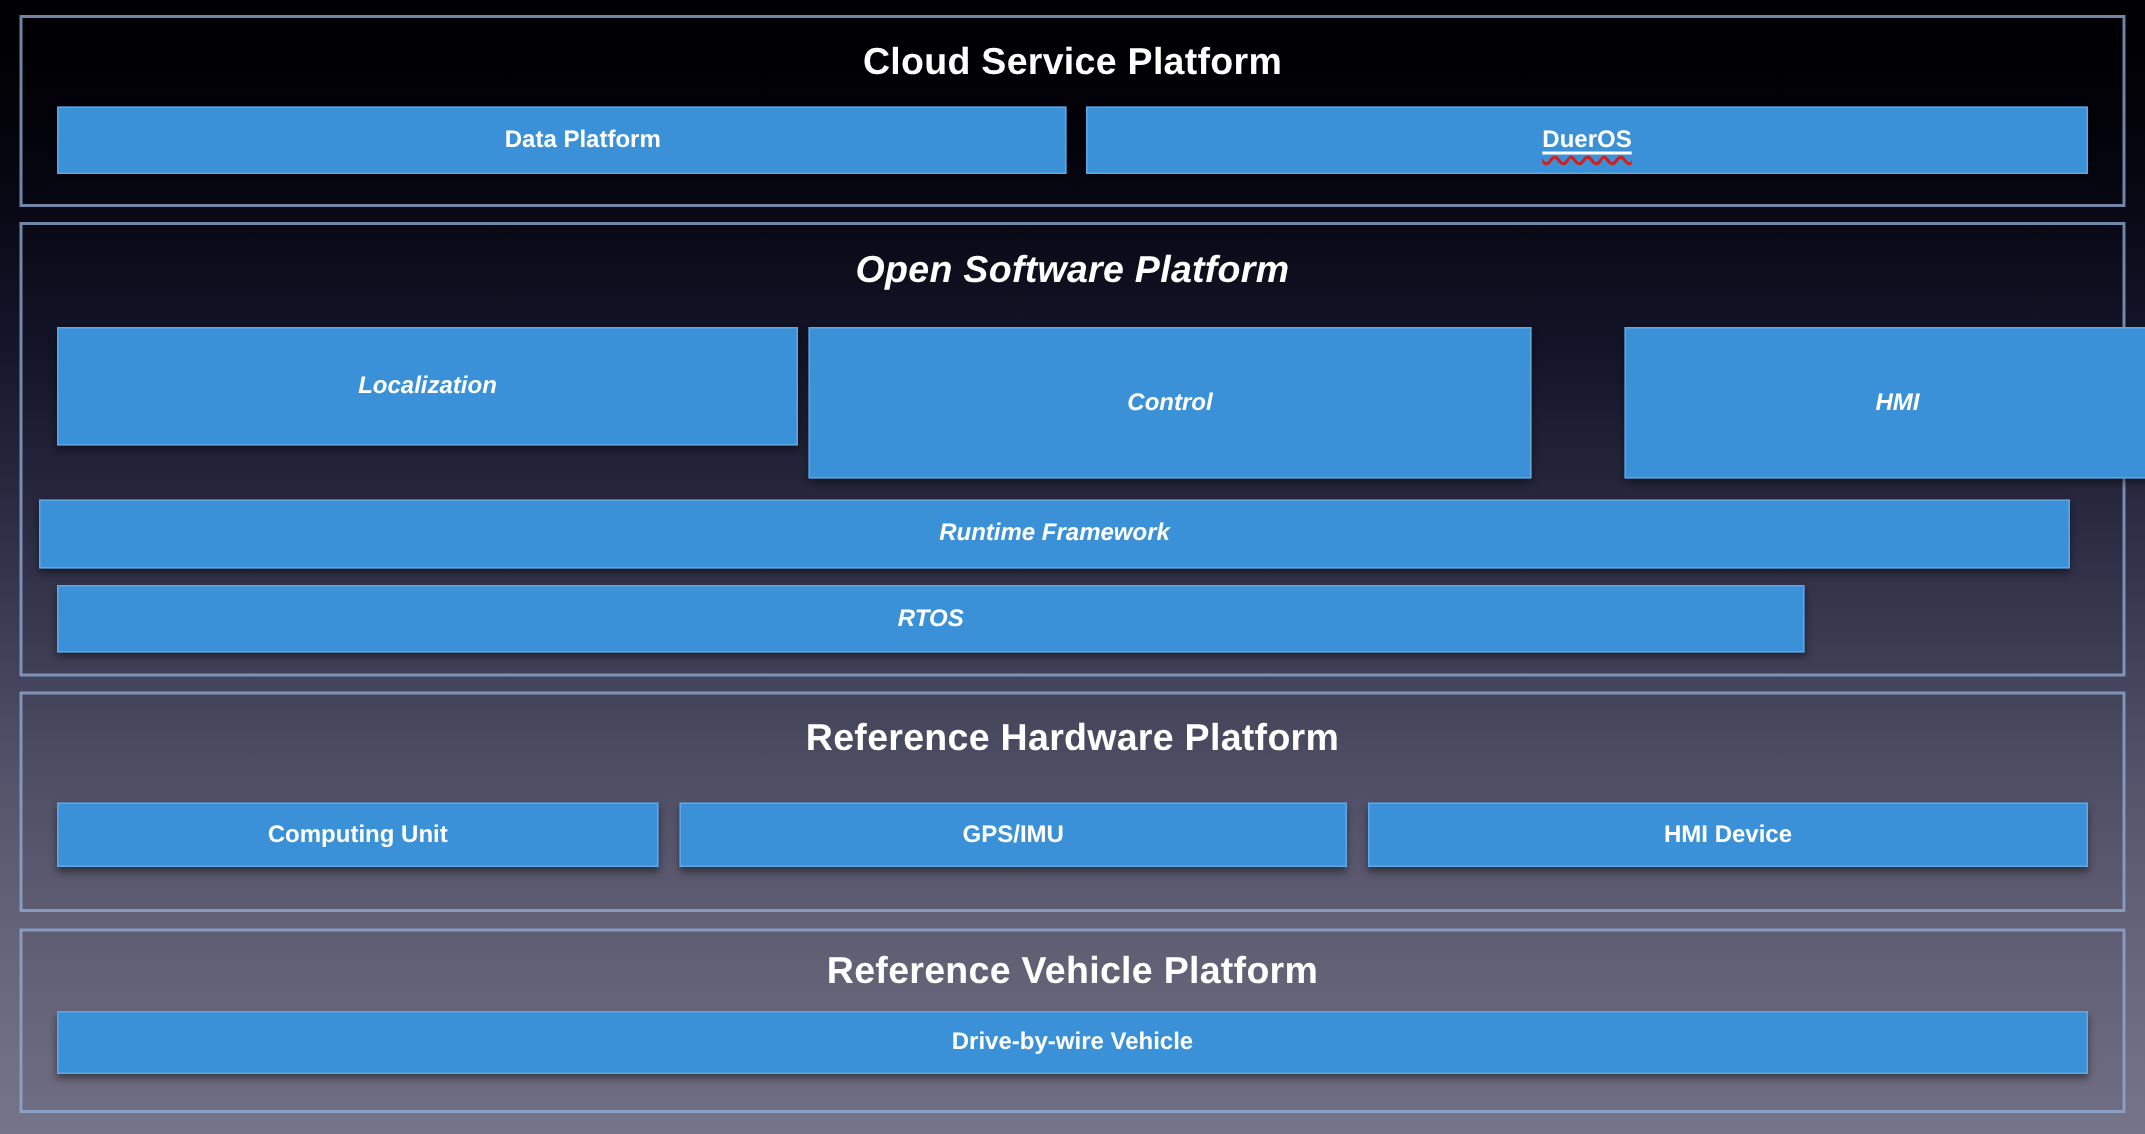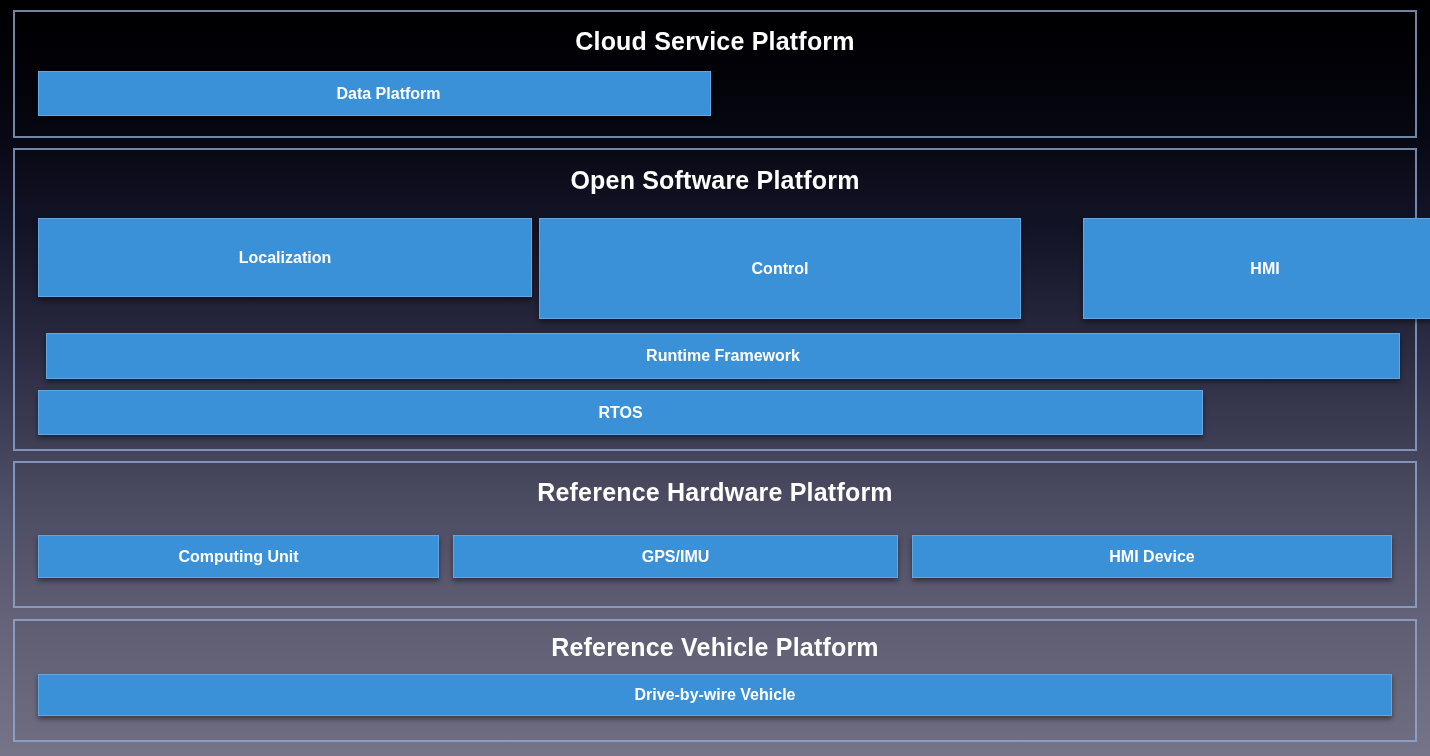--- a/index.html
+++ b/index.html
@@ -69,34 +69,37 @@
 </head>
 <body>
 
 <div class="canvas">
 
   <div class="section" style="left:13px; top:10px; width:1404px; height:128px;">
     <div class="section-title" style="top:15px;">Cloud Service Platform</div>
     <div class="bluebox" style="left:23px; top:59px; width:673px; height:45px;padding-left:28px;">
       <span>Data Platform</span>
     </div>
+    <div class="bluebox" style="left:709px; top:59px; width:668px; height:45px;">
+      <span class="dueros-wrap"><span class="dueros-text">DuerOS</span></span>
+    </div>
   </div>
 
-  <div class="section" style="left:13px; top:148px; width:1404px; height:303px;">
+  <div class="section" style="left:13px; top:148px; width:1404px; height:303px;font-style:italic;">
     <div class="section-title" style="top:16px;">Open Software Platform</div>
     <div class="bluebox" style="left:23px; top:68px; width:494px; height:79px;justify-content:center;">
       <span>Localization</span>
     </div>
     <div class="bluebox" style="left:524px; top:68px; width:482px; height:101px;text-align:right;">
       <span>Control</span>
     </div>
     <div class="bluebox" style="left:1068px; top:68px; width:364px; height:101px;">
       <span>HMI</span>
     </div>
-    <div class="bluebox" style="left:31px; top:183px; width:1354px; height:46px;">
+    <div class="bluebox" style="left:11px; top:183px; width:1354px; height:46px;">
       <span>Runtime Framework</span>
     </div>
     <div class="bluebox" style="left:23px; top:240px; width:1165px; height:45px;">
       <span>RTOS</span>
     </div>
   </div>
 
   <div class="section" style="left:13px; top:619px; width:1404px; height:123px;">
     <div class="section-title" style="top:12px;">Reference Vehicle Platform</div>
     <div class="bluebox" style="left:23px; top:53px; width:1354px; height:42px;">

